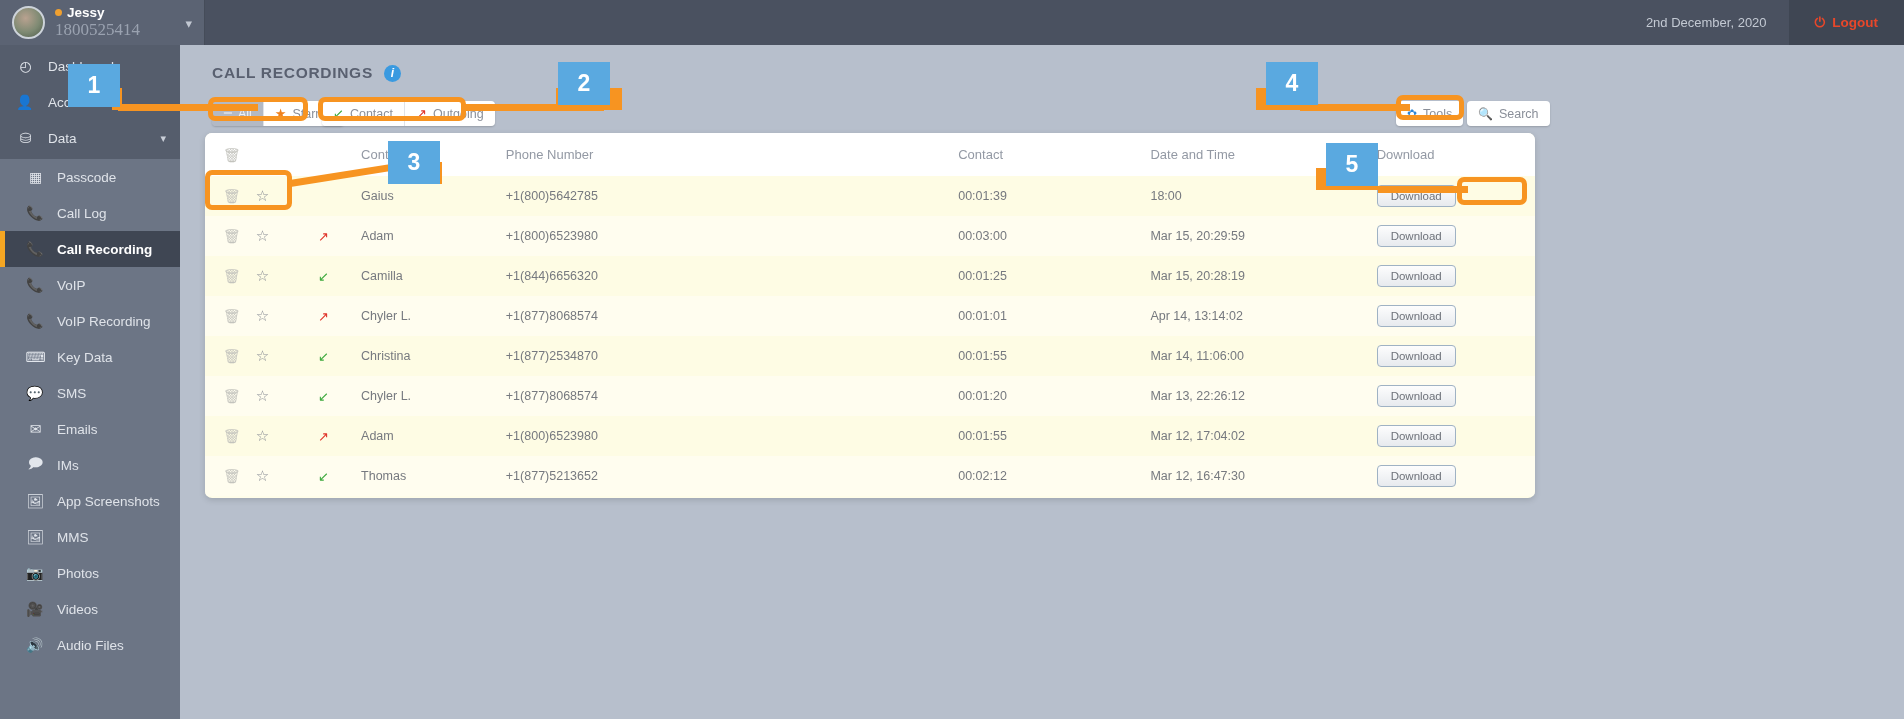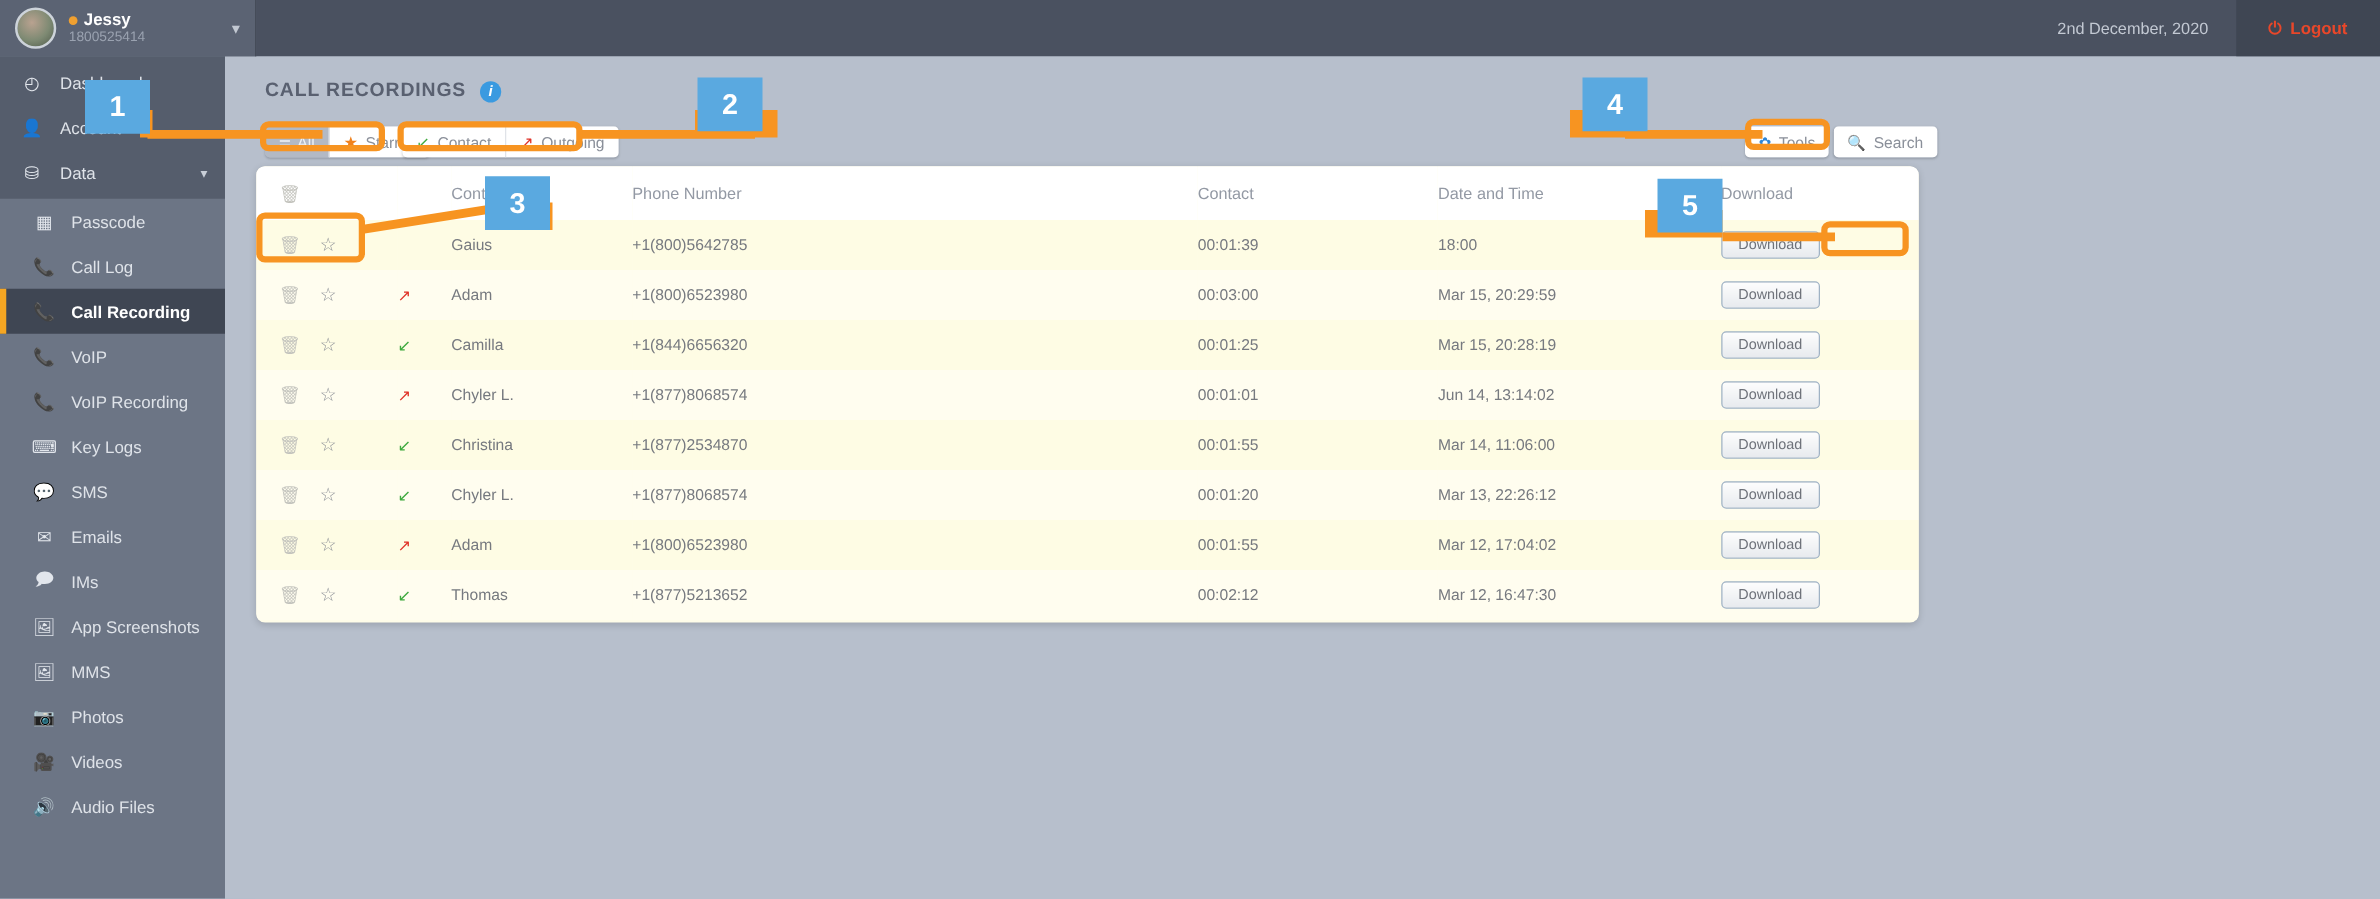--- a/index.html
+++ b/index.html
@@ -31,21 +31,21 @@
   }
   .avatar {
     width: 33px; height: 33px; border-radius: 50%;
     background: radial-gradient(circle at 40% 35%, #b9a290 0%, #7e8a73 55%, #4e5a4a 100%);
     border: 2px solid #cdd3da; flex: 0 0 auto;
   }
   .user-meta { display: flex; flex-direction: column; line-height: 1.15; }
   .user-name-row { display: flex; align-items: center; gap: 5px; }
   .status-dot { width: 7px; height: 7px; border-radius: 50%; background: #f0a030; }
   .user-name { color: #ffffff; font-size: 13.5px; font-weight: bold; }
-  .user-id { color: #9aa2b0; font-size: 11px; }
+  .user-id { color: #9aa2b0; font-size: 17px; font-family: Liberation Serif, serif; }
   .user-caret {
     position: absolute; right: 12px; top: 50%; transform: translateY(-50%);
     color: #c2c8d2; font-size: 13px;
   }
 
   .topbar-spacer { flex: 1; }
   .top-date {
     display: flex; align-items: center; padding: 4px 22px;
     color: #c3c9d3; font-size: 13px;
   }
@@ -219,21 +219,21 @@
         <div class="side-item sub">
           <span class="ico">📞</span>
           <span class="lbl">VoIP</span>
         </div>
         <div class="side-item sub">
           <span class="ico">📞</span>
           <span class="lbl">VoIP Recording</span>
         </div>
         <div class="side-item sub">
           <span class="ico">⌨</span>
-          <span class="lbl">Key Logs</span>
+          <span class="lbl">Key Data</span>
         </div>
         <div class="side-item sub">
           <span class="ico">💬</span>
           <span class="lbl">SMS</span>
         </div>
         <div class="side-item sub">
           <span class="ico">✉</span>
           <span class="lbl">Emails</span>
         </div>
         <div class="side-item sub">
@@ -371,21 +371,21 @@
               <td class="c-tools">
                 <span class="rowtools">
                   <span class="ic-trash">🗑</span>
                   <span class="ic-starout">☆</span>
                 </span>
               </td>
               <td class="c-dir ic-out">↗</td>
               <td class="c-name">Chyler L.</td>
               <td class="c-phone">+1(877)8068574</td>
               <td class="c-dur">00:01:01</td>
-              <td class="c-date">Jun 14, 13:14:02</td>
+              <td class="c-date">Apr 14, 13:14:02</td>
               <td class="c-dl"><span class="dl-btn">Download</span></td>
             </tr>
             <tr>
               <td class="c-tools">
                 <span class="rowtools">
                   <span class="ic-trash">🗑</span>
                   <span class="ic-starout">☆</span>
                 </span>
               </td>
               <td class="c-dir ic-in">↙</td>

